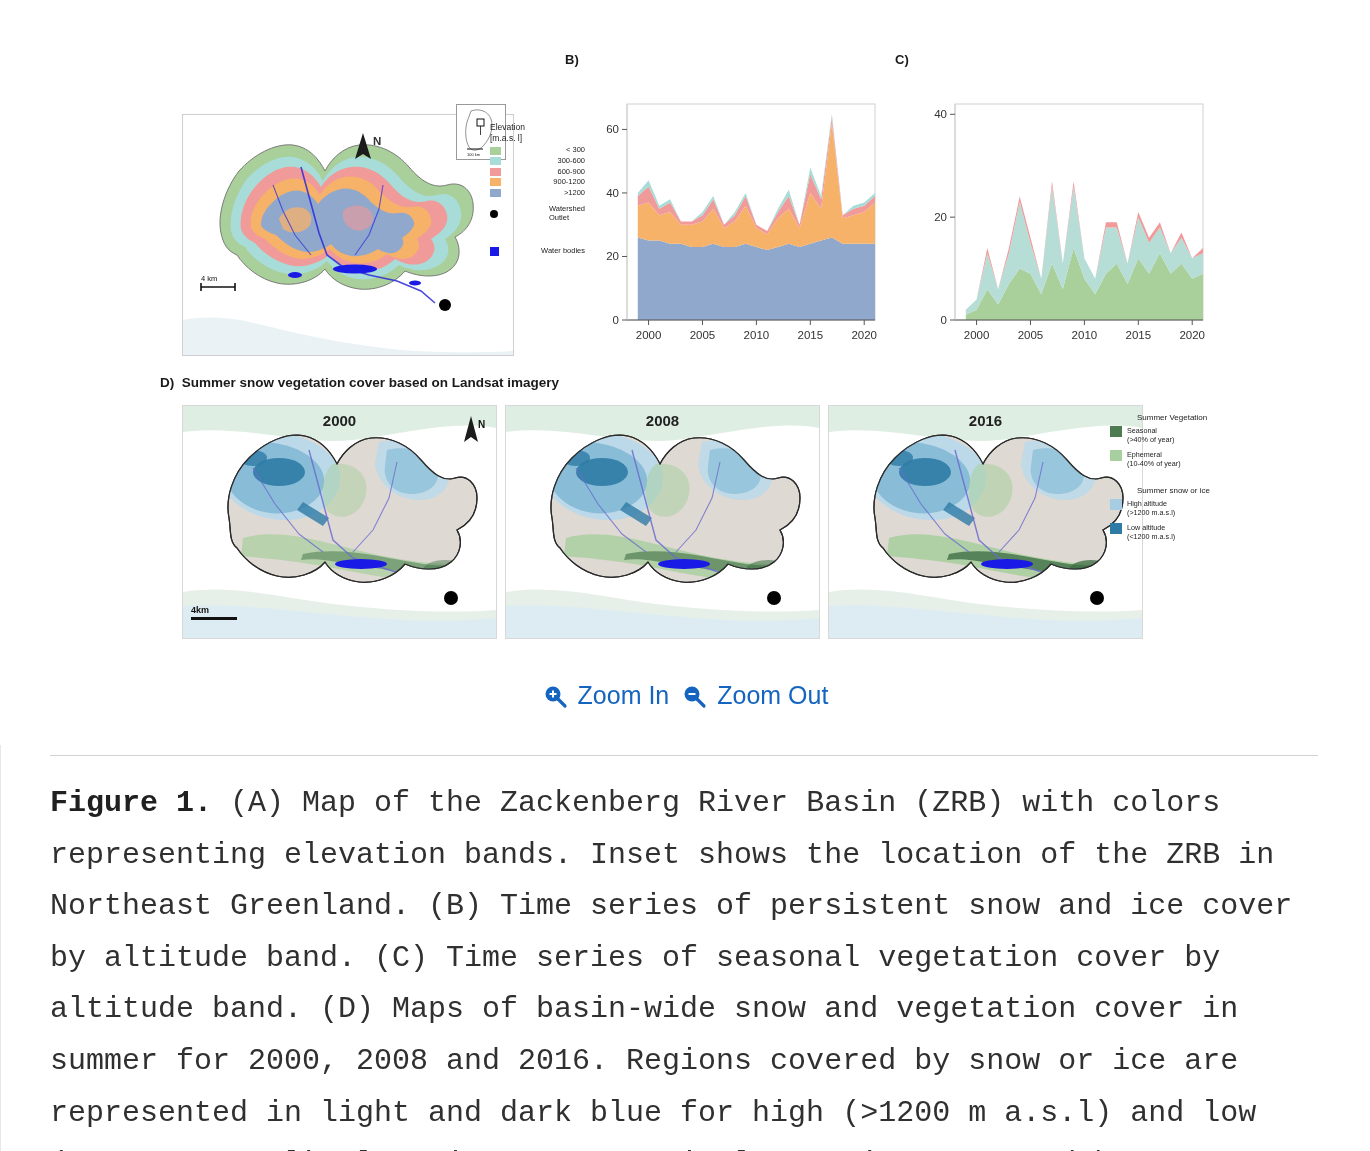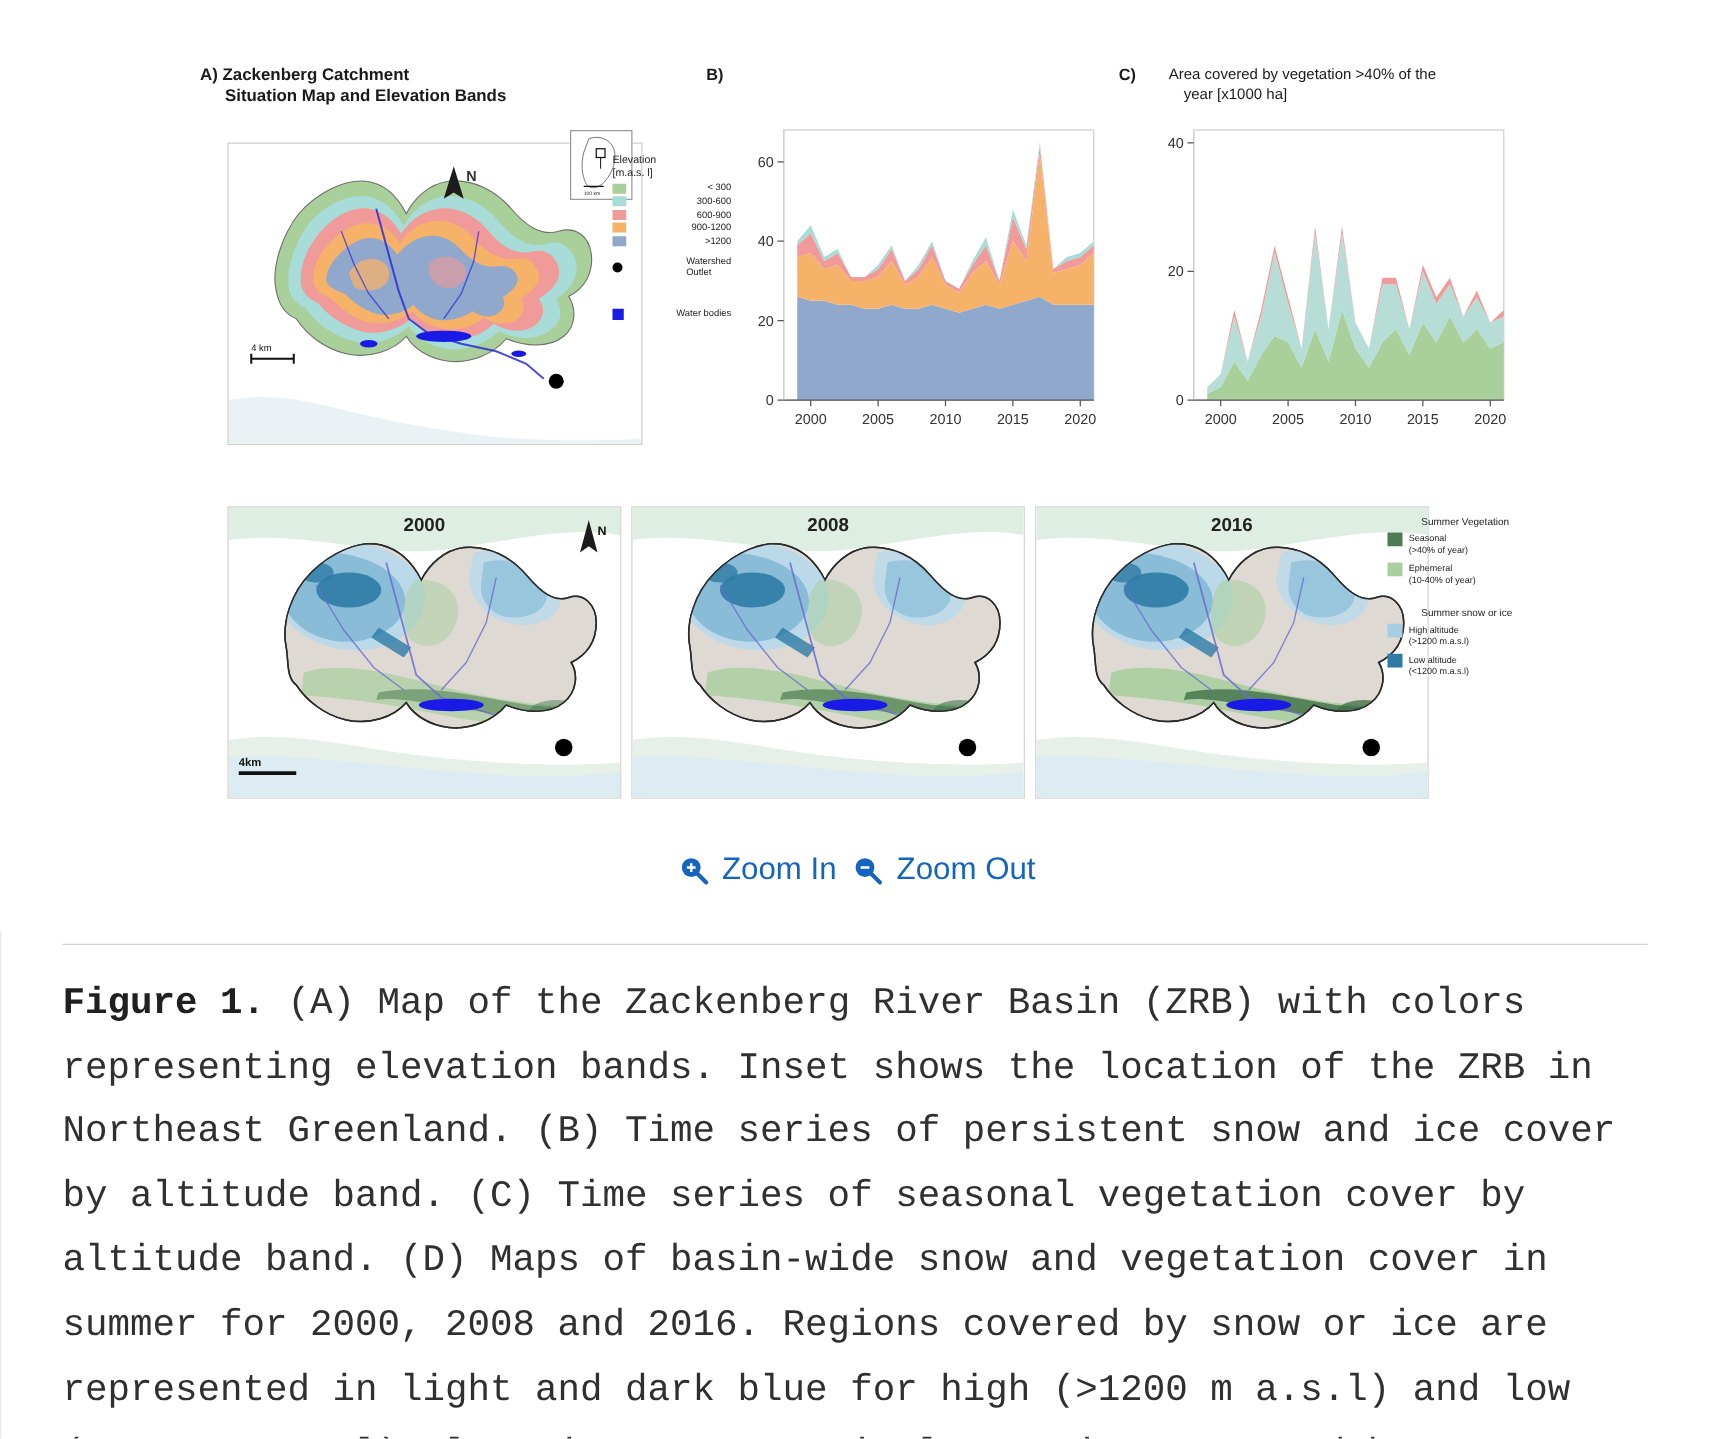--- a/index.html
+++ b/index.html
@@ -128,25 +128,20 @@
 <body>
 
 <div id="page">
 
   <div class="side-rule-left"></div>
 
   <div class="figure-area">
     <div class="fig-canvas">
 
       <div id="panelA">
-        <div class="title panel-label">
-          <span>A)</span>
-          <span>Zackenberg Catchment</span><br>
-          <span style="margin-left:20px">Situation Map and Elevation Bands</span>
-        </div>
 
         <div class="mapbox">
           <svg width="330" height="240" viewBox="0 0 330 240">
             <rect x="0" y="0" width="330" height="240" fill="#ffffff"></rect>
 
             <path d="M0,205 C40,198 70,208 96,214 C130,222 160,228 200,233 C240,238 290,238 330,236 L330,240 L0,240 Z" fill="#eaf2f6"></path>
 
             <g>
 
               <path d="M38,118 C34,100 42,74 56,56 C70,40 92,28 110,30 C126,32 136,44 142,56
@@ -285,24 +280,20 @@
               <line x1="225.30434782608694" y1="226" x2="225.30434782608694" y2="231" stroke="#555" stroke-width="1"></line>
               <text x="225.30434782608694" y="245" text-anchor="middle" class="axis-text">2015</text>
               <line x1="279.21739130434787" y1="226" x2="279.21739130434787" y2="231" stroke="#555" stroke-width="1"></line>
               <text x="279.21739130434787" y="245" text-anchor="middle" class="axis-text">2020</text>
             </svg>
         </div>
       </div>
 
       <div id="panelC">
         <div style="position:absolute;left:0;top:0;width:40px" class="chart-letter">C)</div>
-        <div style="position:absolute;left:40px;top:0;width:275px" class="chart-title">
-          <span>Area covered by vegetation &gt;40% of the</span><br>
-          <span style="margin-left:12px">year [x1000 ha]</span>
-        </div>
         <div style="position:absolute;left:18px;top:42px;width:300px;height:260px">
           <svg id="chartC" width="300" height="260" viewBox="0 0 300 260">
               <rect x="42" y="10" width="248" height="216" fill="#ffffff" stroke="#d0d0d0" stroke-width="1"></rect>
               <path d="M52.78260869565217,226 L52.78260869565217,220.85714285714286 L63.565217391304344,215.71428571428572 L74.34782608695653,195.14285714285714 L85.13043478260869,210.57142857142858 L95.91304347826087,190 L106.69565217391305,174.57142857142858 L117.47826086956522,179.71428571428572 L128.26086956521738,200.28571428571428 L139.04347826086956,169.42857142857142 L149.82608695652175,195.14285714285714 L160.60869565217394,154 L171.3913043478261,184.85714285714286 L182.17391304347825,200.28571428571428 L192.95652173913044,179.71428571428572 L203.73913043478262,169.42857142857142 L214.52173913043478,190 L225.30434782608694,164.28571428571428 L236.08695652173913,179.71428571428572 L246.8695652173913,159.14285714285714 L257.6521739130435,179.71428571428572 L268.4347826086956,169.42857142857142 L279.21739130434787,184.85714285714286 L290,179.71428571428572 L290,226 L279.21739130434787,226 L268.4347826086956,226 L257.6521739130435,226 L246.8695652173913,226 L236.08695652173913,226 L225.30434782608694,226 L214.52173913043478,226 L203.73913043478262,226 L192.95652173913044,226 L182.17391304347825,226 L171.3913043478261,226 L160.60869565217394,226 L149.82608695652175,226 L139.04347826086956,226 L128.26086956521738,226 L117.47826086956522,226 L106.69565217391305,226 L95.91304347826087,226 L85.13043478260869,226 L74.34782608695653,226 L63.565217391304344,226 L52.78260869565217,226 Z" fill="#a9cf9a" stroke="none"></path>
               <path d="M52.78260869565217,220.85714285714286 L52.78260869565217,215.71428571428572 L63.565217391304344,205.42857142857144 L74.34782608695653,159.14285714285714 L85.13043478260869,195.14285714285714 L95.91304347826087,159.14285714285714 L106.69565217391305,107.71428571428571 L117.47826086956522,148.85714285714286 L128.26086956521738,184.85714285714286 L139.04347826086956,92.28571428571428 L149.82608695652175,169.42857142857142 L160.60869565217394,92.28571428571428 L171.3913043478261,164.28571428571428 L182.17391304347825,184.85714285714286 L192.95652173913044,133.42857142857144 L203.73913043478262,133.42857142857144 L214.52173913043478,169.42857142857142 L225.30434782608694,123.14285714285715 L236.08695652173913,148.85714285714286 L246.8695652173913,133.42857142857144 L257.6521739130435,159.14285714285714 L268.4347826086956,143.71428571428572 L279.21739130434787,164.28571428571428 L290,159.14285714285714 L290,179.71428571428572 L279.21739130434787,184.85714285714286 L268.4347826086956,169.42857142857142 L257.6521739130435,179.71428571428572 L246.8695652173913,159.14285714285714 L236.08695652173913,179.71428571428572 L225.30434782608694,164.28571428571428 L214.52173913043478,190 L203.73913043478262,169.42857142857142 L192.95652173913044,179.71428571428572 L182.17391304347825,200.28571428571428 L171.3913043478261,184.85714285714286 L160.60869565217394,154 L149.82608695652175,195.14285714285714 L139.04347826086956,169.42857142857142 L128.26086956521738,200.28571428571428 L117.47826086956522,179.71428571428572 L106.69565217391305,174.57142857142858 L95.91304347826087,190 L85.13043478260869,210.57142857142858 L74.34782608695653,195.14285714285714 L63.565217391304344,215.71428571428572 L52.78260869565217,220.85714285714286 Z" fill="#b6ddd6" stroke="none"></path>
               <path d="M52.78260869565217,215.71428571428572 L52.78260869565217,215.71428571428572 L63.565217391304344,205.42857142857144 L74.34782608695653,154 L85.13043478260869,195.14285714285714 L95.91304347826087,154 L106.69565217391305,102.57142857142858 L117.47826086956522,143.71428571428572 L128.26086956521738,184.85714285714286 L139.04347826086956,87.14285714285714 L149.82608695652175,169.42857142857142 L160.60869565217394,87.14285714285714 L171.3913043478261,164.28571428571428 L182.17391304347825,184.85714285714286 L192.95652173913044,128.28571428571428 L203.73913043478262,128.28571428571428 L214.52173913043478,169.42857142857142 L225.30434782608694,118 L236.08695652173913,143.71428571428572 L246.8695652173913,128.28571428571428 L257.6521739130435,159.14285714285714 L268.4347826086956,138.57142857142856 L279.21739130434787,164.28571428571428 L290,154 L290,159.14285714285714 L279.21739130434787,164.28571428571428 L268.4347826086956,143.71428571428572 L257.6521739130435,159.14285714285714 L246.8695652173913,133.42857142857144 L236.08695652173913,148.85714285714286 L225.30434782608694,123.14285714285715 L214.52173913043478,169.42857142857142 L203.73913043478262,133.42857142857144 L192.95652173913044,133.42857142857144 L182.17391304347825,184.85714285714286 L171.3913043478261,164.28571428571428 L160.60869565217394,92.28571428571428 L149.82608695652175,169.42857142857142 L139.04347826086956,92.28571428571428 L128.26086956521738,184.85714285714286 L117.47826086956522,148.85714285714286 L106.69565217391305,107.71428571428571 L95.91304347826087,159.14285714285714 L85.13043478260869,195.14285714285714 L74.34782608695653,159.14285714285714 L63.565217391304344,205.42857142857144 L52.78260869565217,215.71428571428572 Z" fill="#f09a9a" stroke="none"></path>
               <line x1="42" y1="226" x2="290" y2="226" stroke="#555" stroke-width="1"></line>
               <line x1="42" y1="10" x2="42" y2="226" stroke="#d0d0d0" stroke-width="1"></line>
               <line x1="37" y1="226" x2="42" y2="226" stroke="#555" stroke-width="1"></line>
               <text x="34" y="230" text-anchor="end" class="axis-text">0</text>
@@ -318,20 +309,24 @@
               <text x="171.3913043478261" y="245" text-anchor="middle" class="axis-text">2010</text>
               <line x1="225.30434782608694" y1="226" x2="225.30434782608694" y2="231" stroke="#555" stroke-width="1"></line>
               <text x="225.30434782608694" y="245" text-anchor="middle" class="axis-text">2015</text>
               <line x1="279.21739130434787" y1="226" x2="279.21739130434787" y2="231" stroke="#555" stroke-width="1"></line>
               <text x="279.21739130434787" y="245" text-anchor="middle" class="axis-text">2020</text>
             </svg>
         </div>
       </div>
 
       <div id="panelD">
+        <div class="title panel-label">
+          <span>D)</span>
+          &nbsp;<span>Summer snow vegetation cover based on Landsat imagery</span>
+        </div>
 
         <div class="dmap" style="left:22px">
           <div class="yearlabel">2000</div>
           <svg class="dsvg" width="313" height="232" viewBox="0 0 313 232">
               <rect x="0" y="0" width="313" height="232" fill="#ffffff"></rect>
               <path d="M0,26 C60,18 120,40 170,34 C220,28 270,14 313,22 L313,0 L0,0 Z" fill="#dfeee2"></path>
               <path d="M0,186 C50,178 100,192 150,198 C200,204 260,208 313,204 L313,232 L0,232 Z" fill="#e6f0e8"></path>
               <path d="M0,200 C60,196 140,210 220,214 C260,216 290,214 313,212 L313,232 L0,232 Z" fill="#dcecf2"></path>
               <path d="M46,112 C42,92 50,68 66,52 C82,36 104,26 122,30 C138,34 148,46 154,58 C160,46 172,34 188,32 C208,30 226,40 238,54 C250,68 260,76 272,72 C284,68 294,78 294,92 C294,108 286,118 274,124 C280,134 278,148 268,156 C256,166 236,164 222,158 C212,170 194,178 176,176 C160,174 148,166 142,156 C132,168 112,174 94,170 C76,166 62,154 54,142 C46,136 48,124 46,112 Z" fill="#ded9d2" stroke="#2b2b2b" stroke-width="1.2"></path>
               <clipPath id="clip0">

